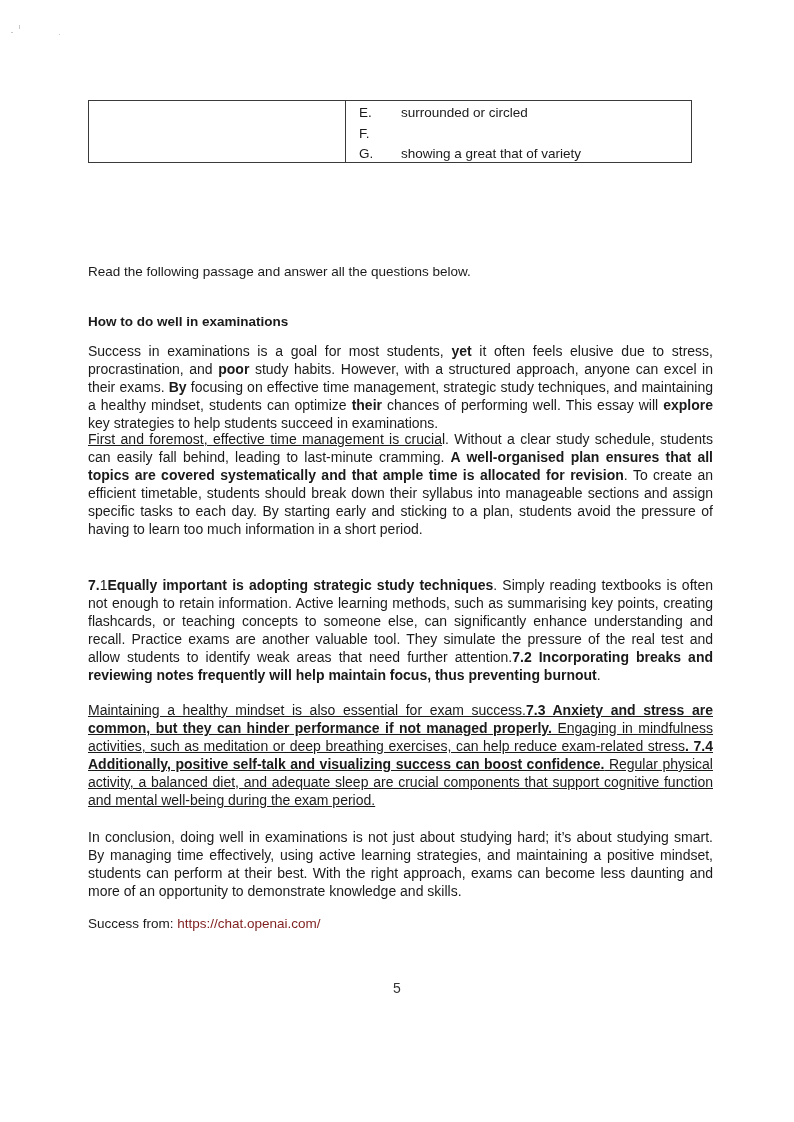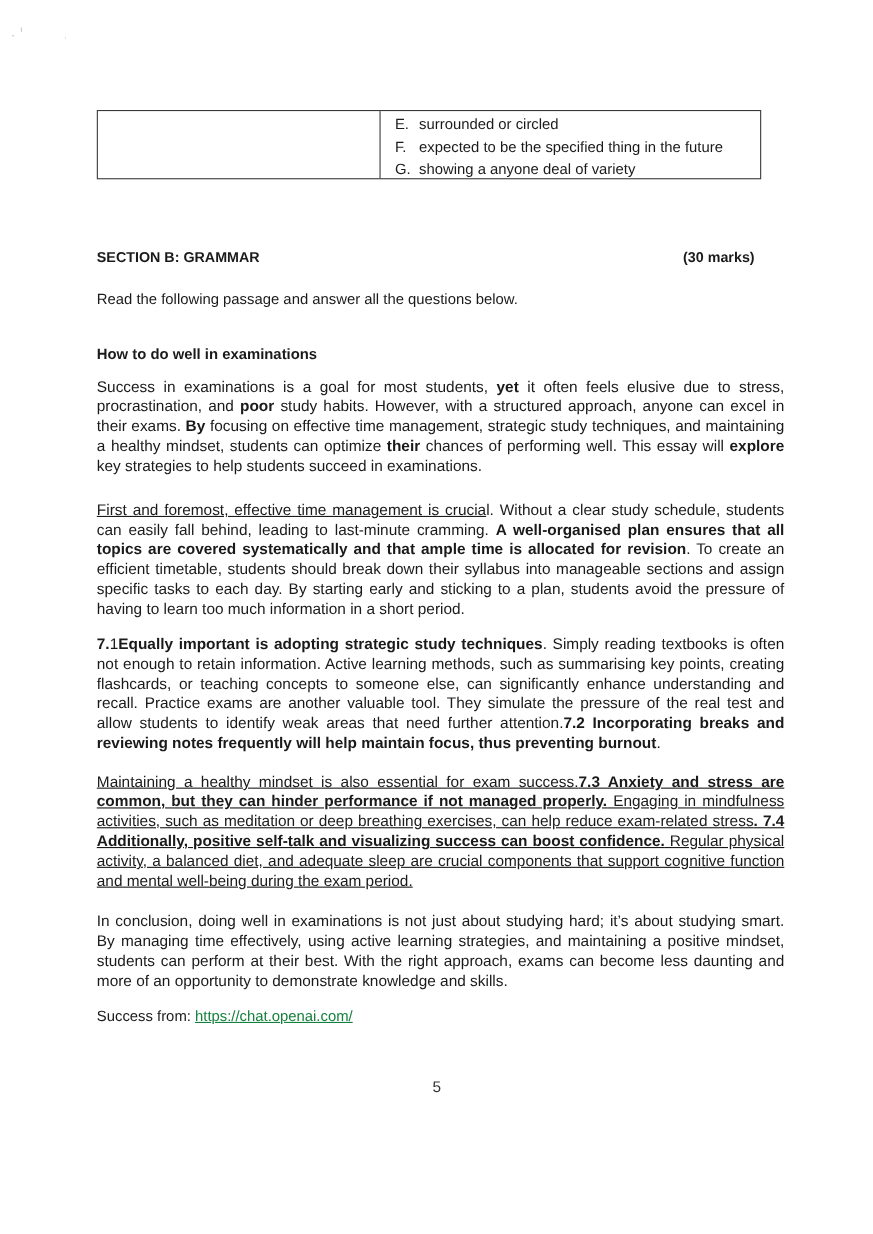--- a/index.html
+++ b/index.html
@@ -50,20 +50,21 @@
       line-height: 20.5px;
       height: 20.5px;
       white-space: nowrap;
     }
     .def-letter {
       width: 18px;
       padding-left: 13px;
     }
     .def-text {
       padding-left: 4px;
+      margin-left: 20px;
     }
     
     .section-header {
       position: absolute;
       left: 88px;
       top: 226px;
       width: 598px;
       display: flex;
       justify-content: space-between;
       font-size: 13px;
@@ -87,33 +88,32 @@
       position: absolute;
       left: 88px;
       width: 625px;
       font-size: 14px;
       line-height: 18px;
       text-align: justify;
     }
     .para b { font-weight: bold; }
     .para u { text-decoration: underline; }
     .p1 { top: 342px; }
-    .p2 { top: 454px; }
+    .p2 { top: 430px; }
     .p3 { top: 576px; }
     .p4 { top: 701px; text-decoration: underline; }
     .p5 { top: 828px; }
     .source {
       position: absolute;
       left: 88px;
       top: 916px;
       font-size: 13.5px;
     }
     .source a {
-      color: #15803d;
-      text-decoration: underline;
+      color: #7f1d1d;
     }
     .page-number {
       position: absolute;
       left: 0;
       width: 794px;
       top: 980px;
       text-align: center;
       font-size: 14px;
       color: #333;
     }
@@ -129,33 +129,28 @@
 
   <div class="def-table">
     <div class="col-left"></div>
     <div class="col-right">
       <div class="def-item">
         <span class="def-letter">E.</span>
         <span class="def-text">surrounded or circled</span>
       </div>
       <div class="def-item">
         <span class="def-letter">F.</span>
-        <span class="def-text">expected to be the specified thing in the future</span>
       </div>
       <div class="def-item">
         <span class="def-letter">G.</span>
-        <span class="def-text">showing a anyone deal of variety</span>
+        <span class="def-text">showing a great that of variety</span>
       </div>
     </div>
   </div>
 
-  <div class="section-header">
-    <span>SECTION B: GRAMMAR</span>
-    <span>(30 marks)</span>
-  </div>
 
   <div class="instruction">Read the following passage and answer all the questions below.</div>
 
   <div class="passage-title">How to do well in examinations</div>
 
   <div class="para p1"><span>Success in examinations is a goal for most students, </span><b>yet</b><span> it often feels elusive due to stress, procrastination, and </span><b>poor</b><span> study habits. However, with a structured approach, anyone can excel in their exams. </span><b>By</b><span> focusing on effective time management, strategic study techniques, and maintaining a healthy mindset, students can optimize </span><b>their</b><span> chances of performing well. This essay will </span><b>explore</b><span> key strategies to help students succeed in examinations.</span></div>
 
   <div class="para p2"><u>First and foremost, effective time management is crucia</u><span>l. Without a clear study schedule, students can easily fall behind, leading to last-minute cramming. </span><b>A well-organised plan ensures that all topics are covered systematically and that ample time is allocated for revision</b><span>. To create an efficient timetable, students should break down their syllabus into manageable sections and assign specific tasks to each day. By starting early and sticking to a plan, students avoid the pressure of having to learn too much information in a short period.</span></div>
 
   <div class="para p3"><b>7.</b><span>1</span><b>Equally important is adopting strategic study techniques</b><span>. Simply reading textbooks is often not enough to retain information. Active learning methods, such as summarising key points, creating flashcards, or teaching concepts to someone else, can significantly enhance understanding and recall. Practice exams are another valuable tool. They simulate the pressure of the real test and allow students to identify weak areas that need further attention.</span><b>7.2 Incorporating breaks and reviewing notes frequently will help maintain focus, thus preventing  burnout</b><span>.</span></div>

